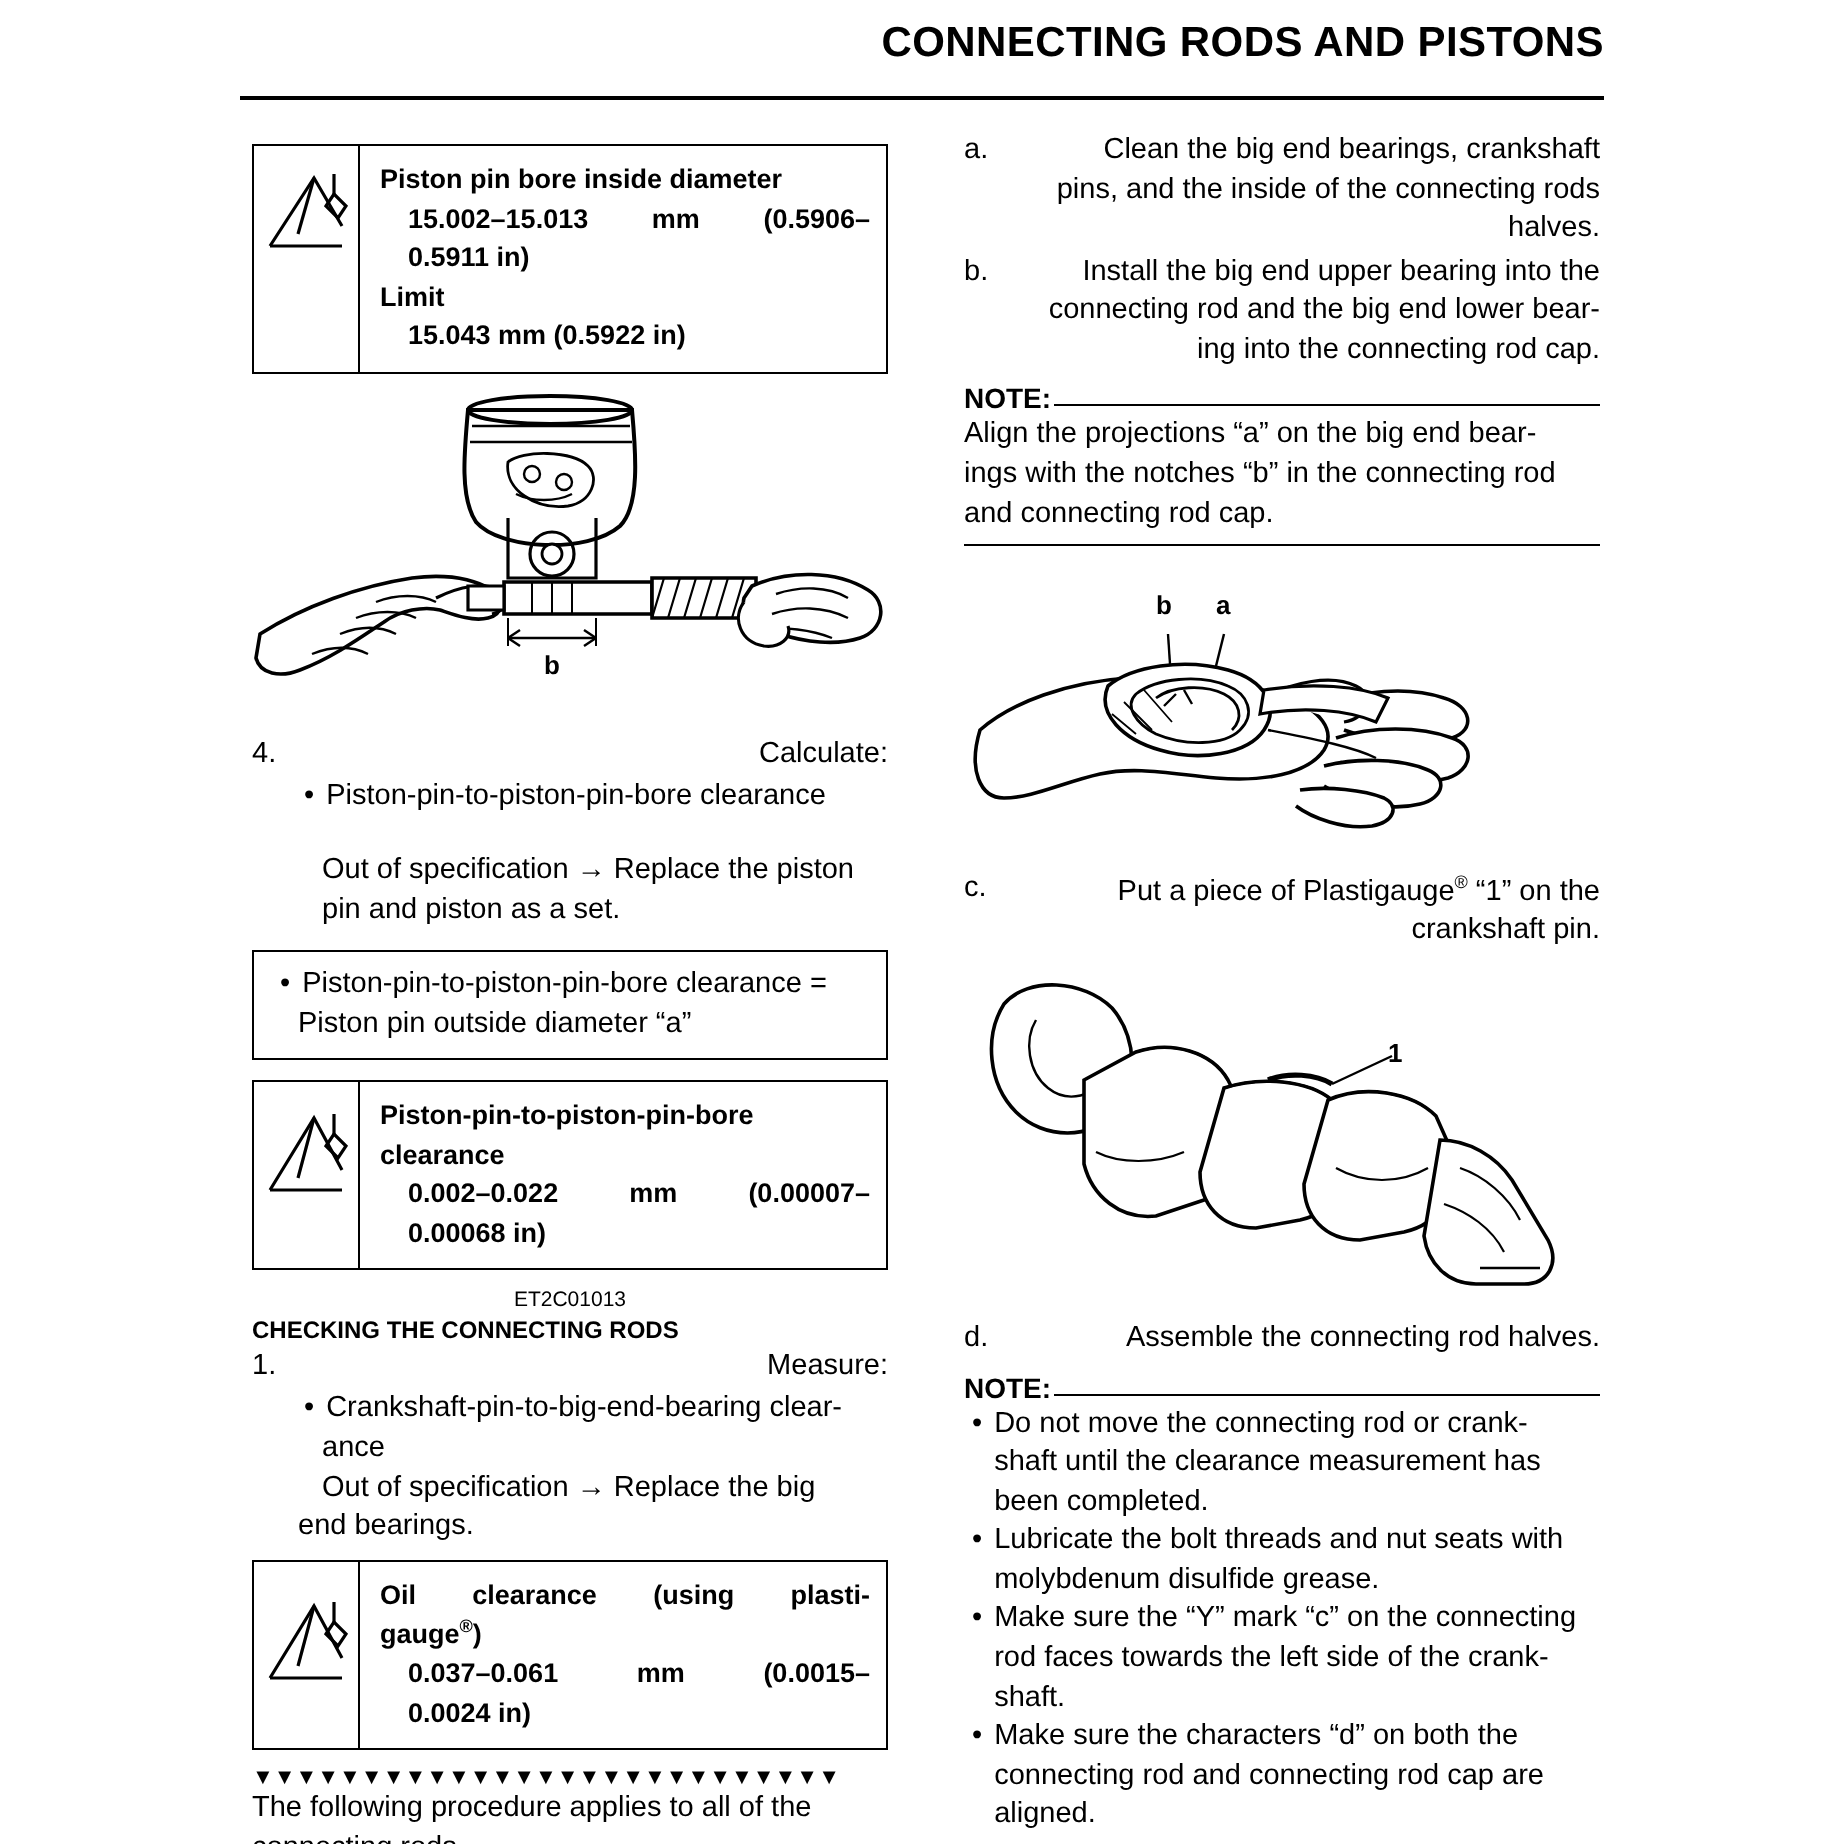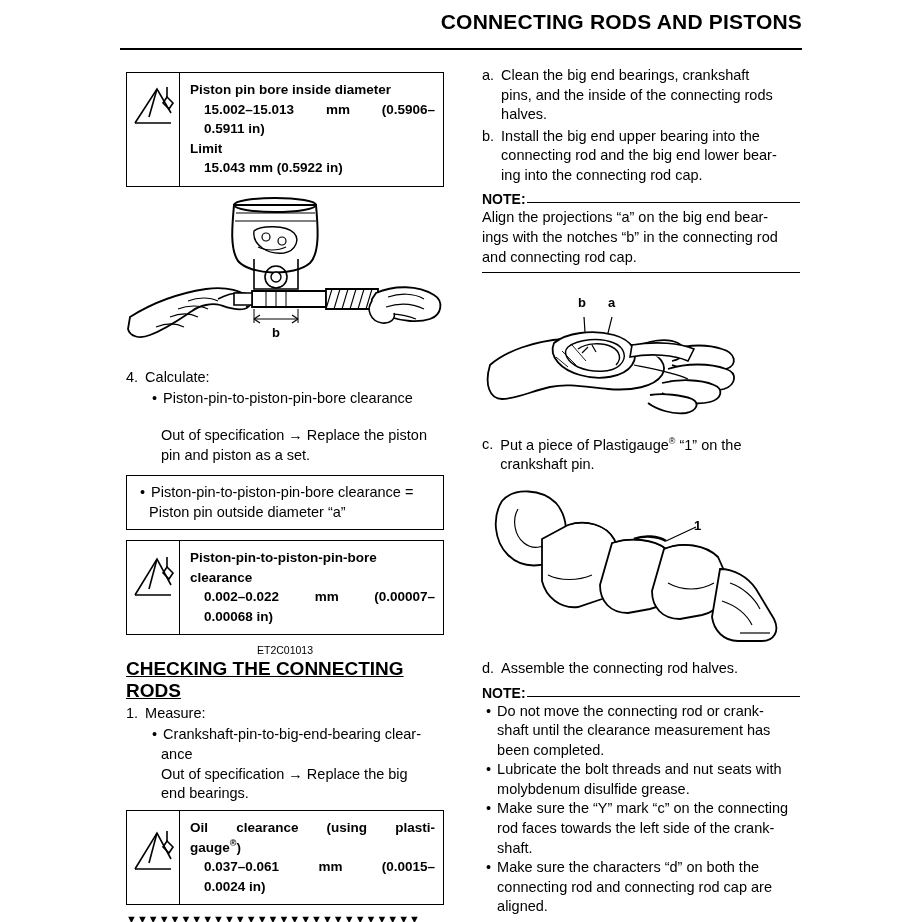--- a/index.html
+++ b/index.html
@@ -80,21 +80,21 @@
     line-height: 1.35;
   }
   .list-item {
     display: flex;
     gap: 7px;
     font-size: 14.5px;
     line-height: 1.35;
     margin-bottom: 2px;
   }
   .list-marker { flex: 0 0 auto; }
-  .list-body { flex: 1 1 auto; }
+  .list-body { flex: 1 1 auto; text-align: right; }
   .sub-bullet {
     display: flex;
     gap: 6px;
     margin-left: 4px;
   }
   .bullet-dot { flex: 0 0 auto; }
   
   .boxed {
     border: 1.6px solid #000;
     padding: 6px 8px 7px 9px;
@@ -127,24 +127,23 @@
     margin-top: 5px;
   }
   
   .code-label {
     font-size: 10.5px;
     line-height: 1.1;
     margin-top: 6px;
     text-align: center;
   }
   .section-head {
-    font-size: 19px;
+    font-size: 12px;
     font-weight: bold;
     margin: 1px 0 2px 0;
-    text-decoration: underline;
   }
   
   .tri-rule {
     font-size: 11px;
     letter-spacing: 0px;
     line-height: 0.9;
     margin-top: 10px;
     white-space: nowrap;
     overflow: hidden;
   }
@@ -292,21 +291,21 @@
         <span class="list-marker">1.</span>
         <span class="list-body">Measure:</span>
       </div>
       <div class="txt" style="margin-left:22px;">
         <div class="sub-bullet">
           <span class="bullet-dot">•</span>
           <span>Crankshaft-pin-to-big-end-bearing clear-</span>
         </div>
         <div style="margin-left:13px;">ance</div>
         <div style="margin-left:13px;">Out of specification → Replace the big</div>
-        <div style="margin-left:13px;">end bearings.</div>
+        <div style="margin-left:1px;">end bearings.</div>
       </div>
 
       <div class="spec-box">
         <div class="spec-icon">
           <svg width="52" height="84" viewBox="0 0 52 84">
             <path d="M8 58 L30 22 L44 48" fill="none" stroke="#000" stroke-width="1.6"></path>
             <path d="M8 58 L44 58" fill="none" stroke="#000" stroke-width="1.6"></path>
             <path d="M30 22 L22 52" fill="none" stroke="#000" stroke-width="1.6"></path>
             <path d="M36 36 L40 30 L46 36 L42 42 Z" fill="none" stroke="#000" stroke-width="1.6"></path>
             <path d="M40 30 L40 20" fill="none" stroke="#000" stroke-width="1.6"></path>

